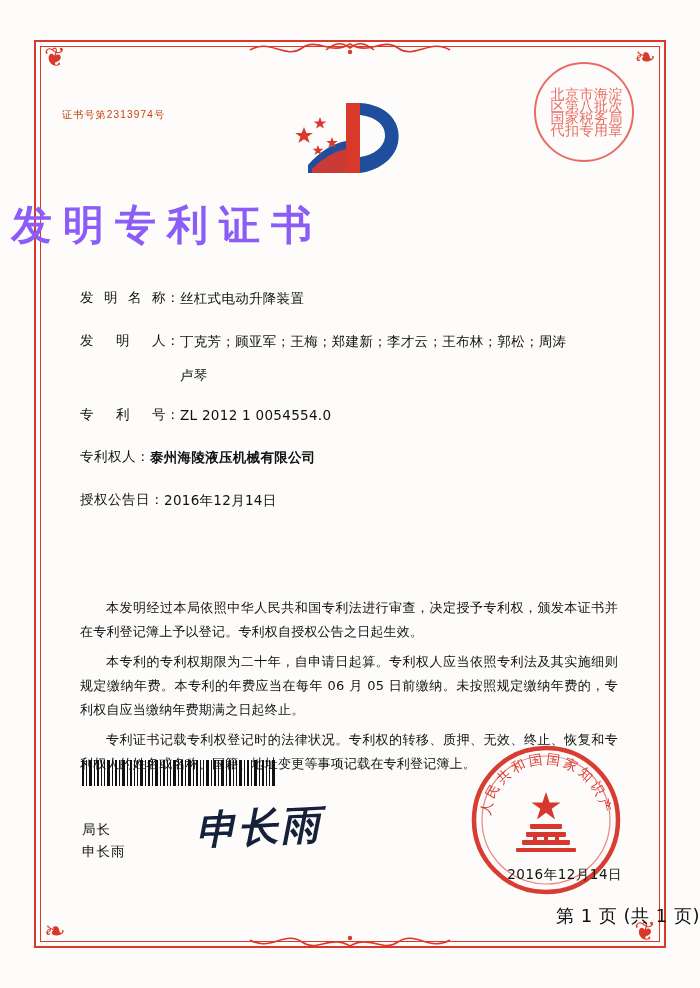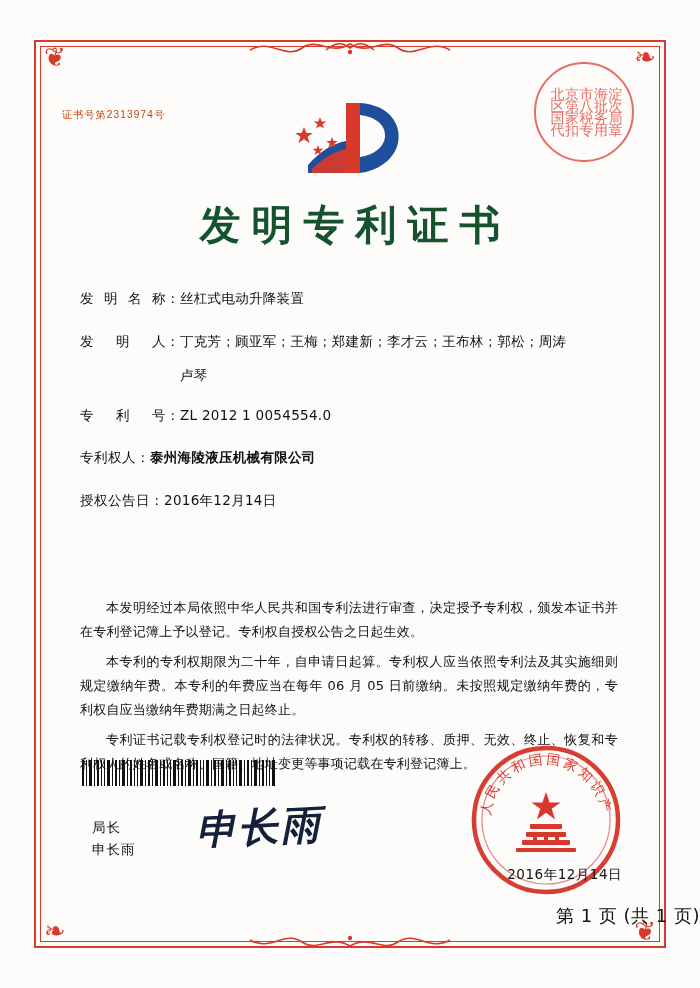--- a/index.html
+++ b/index.html
@@ -110,26 +110,25 @@
     line-height: 12px;
     letter-spacing: .5px;
     padding: 0 9px;
     box-sizing: border-box;
   }
 
   .main-title {
     position: absolute;
     left: 0; right: 0;
     top: 198px;
-    text-align: center;
     font-family: "DejaVu Serif", "Liberation Serif", serif;
     font-weight: bold;
     font-size: 41px;
     letter-spacing: 11px;
-    color: #14532d;
+    color: #8b5cf6;
     text-indent: 11px;
   }
 
   
   .fields {
     position: absolute;
     left: 80px;
     top: 288px;
     width: 545px;
     font-size: 13.5px;
@@ -138,20 +137,21 @@
   .field-row {
     display: flex;
     align-items: flex-start;
     margin-bottom: 22.5px;
     line-height: 20px;
   }
   .field-label {
     flex: 0 0 auto;
     white-space: nowrap;
     letter-spacing: .5px;
+    font-family: Liberation Serif, serif;
   }
   .field-label.spaced {
     width: 86px;
     display: inline-block;
     text-align: justify;
     text-align-last: justify;
   }
   .field-value {
     flex: 1 1 auto;
     letter-spacing: .3px;
@@ -185,27 +185,26 @@
     position: absolute;
     left: 82px;
     top: 760px;
     width: 196px;
     height: 26px;
   }
 
   
   .sig-block {
     position: absolute;
-    left: 92px;
+    left: 82px;
     top: 818px;
     font-size: 13.5px;
     line-height: 22px;
     letter-spacing: 1px;
     color: #111;
-    font-family: Liberation Mono, monospace;
   }
   .sig-script {
     position: absolute;
     left: 196px;
     top: 800px;
     font-family: "DejaVu Serif", "Liberation Serif", serif;
     font-size: 40px;
     font-style: italic;
     font-weight: bold;
     color: #15203a;

